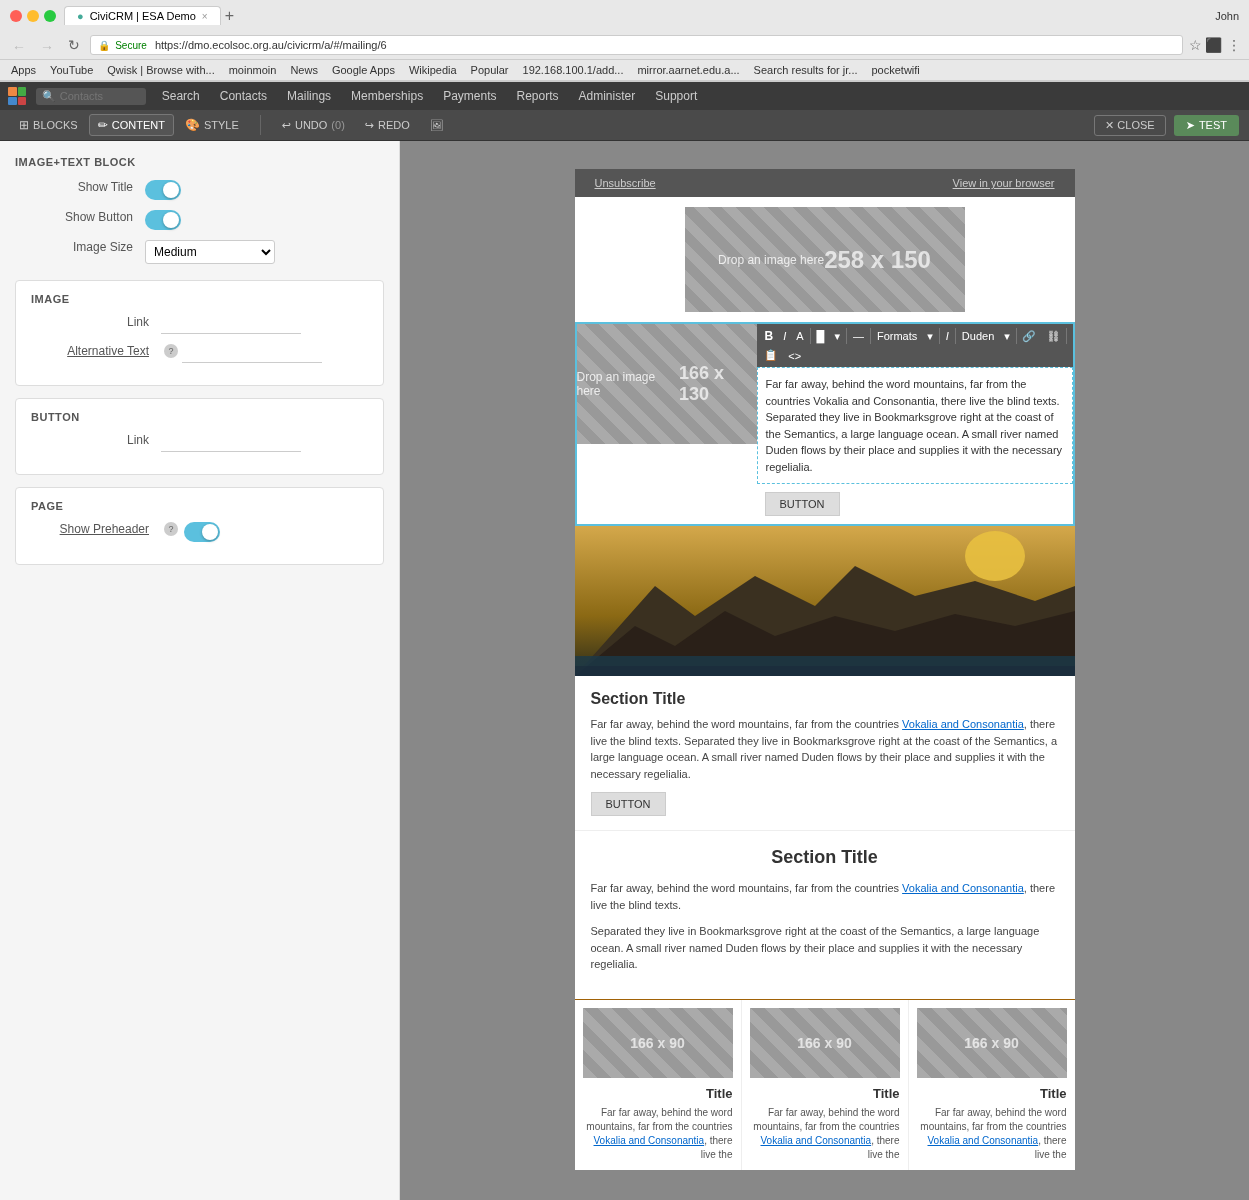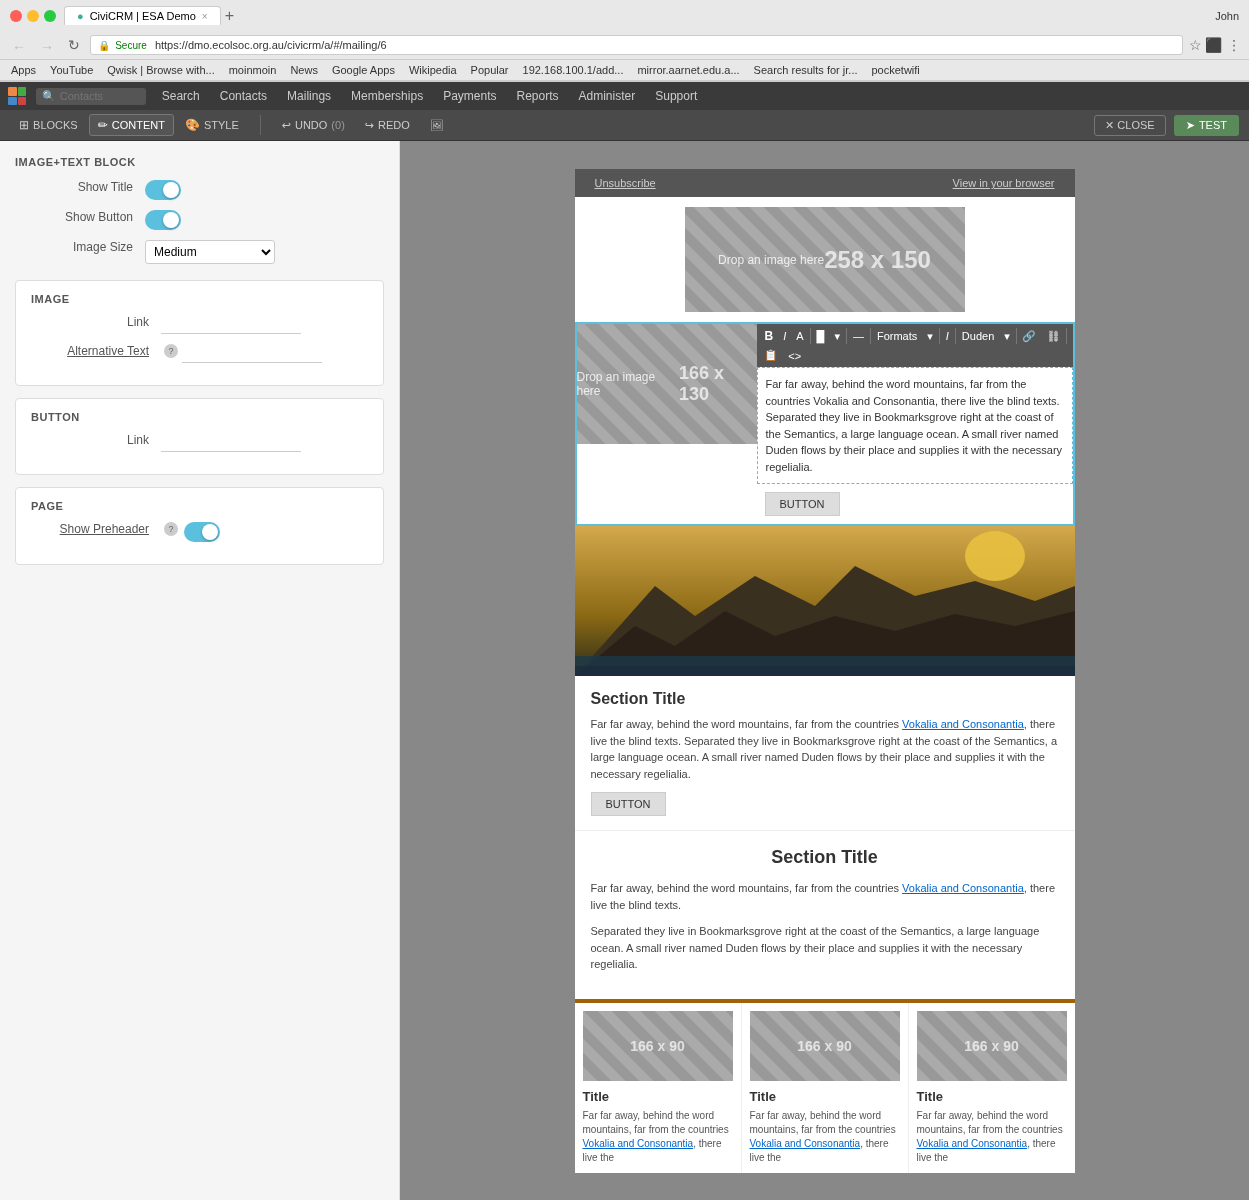--- a/index.html
+++ b/index.html
@@ -100,21 +100,21 @@
 
     
     .photo-section { background: white; }
     .full-photo { width: 100%; height: 150px; background: linear-gradient(135deg, #8B7355 0%, #D4A84B 30%, #2c4a2c 60%, #1a1a1a 100%); display: flex; align-items: center; justify-content: center; overflow: hidden; }
     .section-text-area { padding: 14px 16px; }
     .section-title { font-size: 16px; font-weight: bold; color: #333; margin-bottom: 8px; }
     .section-body { font-size: 11px; color: #444; line-height: 1.5; margin-bottom: 10px; }
     .section-link { color: #0066cc; text-decoration: underline; margin-top: 48px; }
     
     
-    .three-col { display: flex; gap: 0; border-top: 4px solid #a16207; }
+    .three-col { display: flex; gap: 0; border-top: 1px solid #a16207; text-align: right; }
     .col-item { flex: 1; padding: 8px; border-right: 1px solid #eee; }
     .col-item:last-child { border-right: none; }
     .col-title { font-size: 13px; font-weight: bold; color: #333; margin: 8px 0 5px; }
     .col-body { font-size: 10px; color: #555; line-height: 1.4; }
 
     
     .big-section { padding: 16px; background: white; border-top: 1px solid #eee; }
     .big-section-title { font-size: 18px; font-weight: bold; color: #333; text-align: center; margin-bottom: 12px; }
 
     .zigzag-border { width: 100%; height: 8px; background: repeating-linear-gradient(-45deg, #888 0px, #888 6px, transparent 6px, transparent 12px); }

